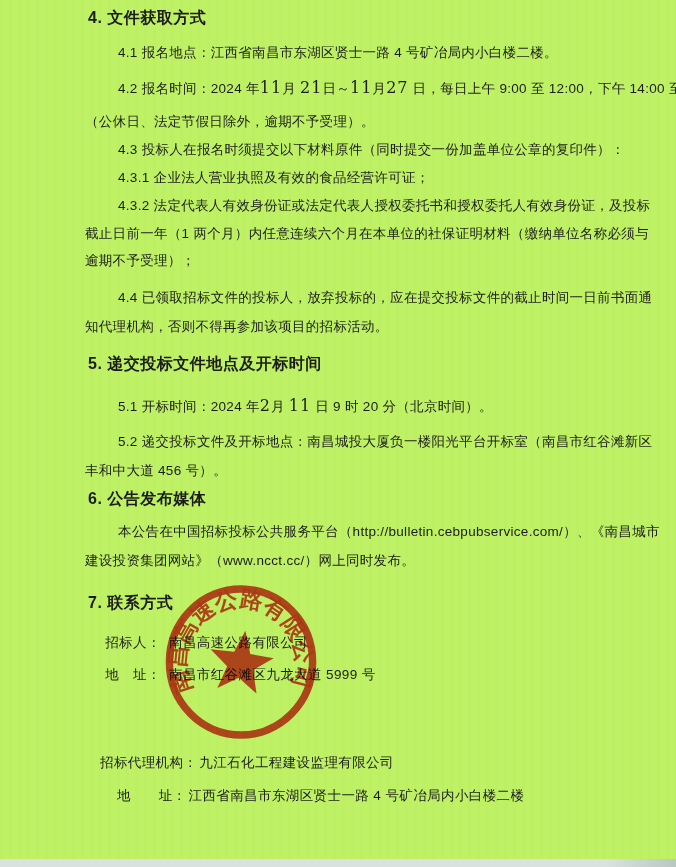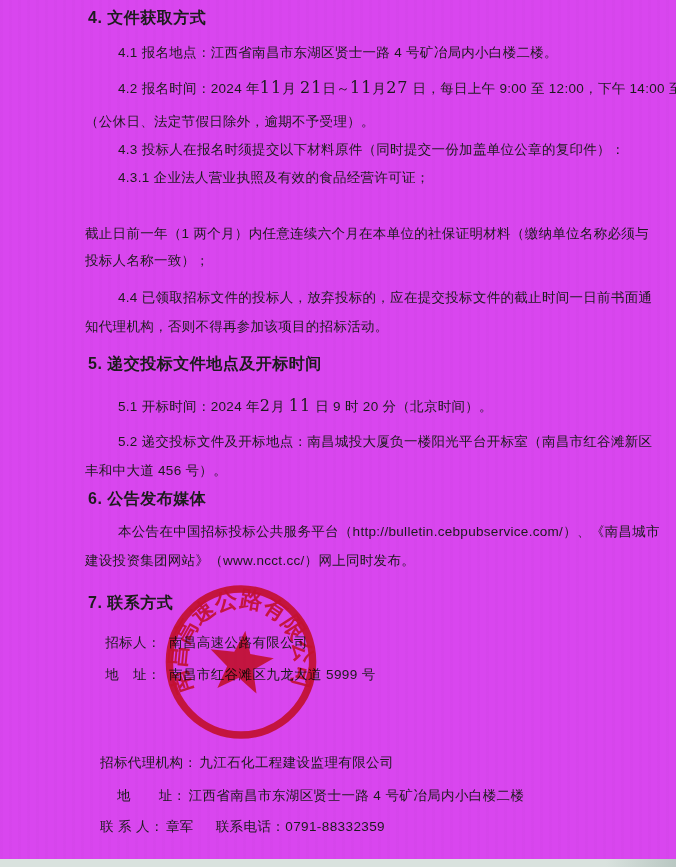--- a/index.html
+++ b/index.html
@@ -1,19 +1,19 @@
 <!DOCTYPE html>
 <html><head>
 <meta charset="utf-8">
 <style>
   html,body{margin:0;padding:0;background:#e8e8e8;}
   .page{
     position:relative;
     width:676px;height:867px;
-    background:#d946ef;
+    background:#bef264;
     overflow:hidden;
     font-family:"Liberation Sans","DejaVu Sans",sans-serif;
     color:#1c1c1c;
   }
   
   .page::before{
     content:"";position:absolute;inset:0;
     background:repeating-linear-gradient(90deg,rgba(0,0,0,0.012) 0 3px,rgba(0,0,0,0) 3px 9px);
     pointer-events:none;
   }
@@ -74,22 +74,23 @@
   <div class="heading" style="left:88px;top:8px">4. 文件获取方式</div>
   <div class="line" style="left:118px;top:43px">4.1 报名地点：江西省南昌市东湖区贤士一路 4 号矿冶局内小白楼二楼。</div>
 
   <div class="line" style="left:118px;top:78px">
     <span>4.2 报名时间：2024 年</span><span class="hw">11</span><span>月 </span><span class="hw">21</span><span>日～</span><span class="hw">11</span><span>月</span><span class="hw">27</span><span> 日，每日上午 9:00 至 12:00，下午 14:00 至 17:00</span>
   </div>
   <div class="line" style="left:85px;top:112px">（公休日、法定节假日除外，逾期不予受理）。</div>
 
   <div class="line" style="left:118px;top:140px">4.3 投标人在报名时须提交以下材料原件（同时提交一份加盖单位公章的复印件）：</div>
   <div class="line" style="left:118px;top:168px">4.3.1 企业法人营业执照及有效的食品经营许可证；</div>
+  <div class="line" style="left:118px;top:196px">4.3.2 法定代表人有效身份证或法定代表人授权委托书和授权委托人有效身份证，及投标</div>
   <div class="line" style="left:85px;top:224px">截止日前一年（1 两个月）内任意连续六个月在本单位的社保证明材料（缴纳单位名称必须与</div>
-  <div class="line" style="left:85px;top:251px">投标人名称一致）；</div>
+  <div class="line" style="left:85px;top:251px">逾期不予受理）；</div>
   <div class="line" style="left:118px;top:288px">4.4 已领取招标文件的投标人，放弃投标的，应在提交投标文件的截止时间一日前书面通</div>
   <div class="line" style="left:85px;top:317px">知代理机构，否则不得再参加该项目的招标活动。</div>
 
   <div class="heading" style="left:88px;top:354px">5. 递交投标文件地点及开标时间</div>
   <div class="line" style="left:118px;top:396px">
     <span>5.1 开标时间：2024 年</span><span class="hw">2</span><span>月 </span><span class="hw">11</span><span> 日 9 时 20 分（北京时间）。</span>
   </div>
   <div class="line" style="left:118px;top:432px">5.2 递交投标文件及开标地点：南昌城投大厦负一楼阳光平台开标室（南昌市红谷滩新区</div>
   <div class="line" style="left:85px;top:461px">丰和中大道 456 号）。</div>
 
@@ -105,23 +106,20 @@
   <div class="row" style="left:97px;top:666px">
     <span class="lbl w72">地　址：</span><span>南昌市红谷滩区九龙大道 5999 号</span>
   </div>
 
   <div class="row" style="left:100px;top:754px">
     <span class="lbl">招标代理机构：</span><span class="gap2">九江石化工程建设监理有限公司</span>
   </div>
   <div class="row" style="left:117px;top:787px">
     <span class="lbl">地　　址：</span><span class="gap2">江西省南昌市东湖区贤士一路 4 号矿冶局内小白楼二楼</span>
   </div>
-  <div class="row" style="left:100px;top:818px">
-    <span class="lbl">联 系 人：</span><span class="gap2">章军</span><span class="gap22">联系电话：</span><span>0791-88332359</span>
-  </div>
 
   <svg class="seal" viewBox="0 0 160 160" aria-hidden="true">
     <ellipse cx="80" cy="80" rx="72.5" ry="74" fill="none" stroke="#e2251d" stroke-width="7.5" opacity="0.93"></ellipse>
     <path id="sealArc" d="M 31.5 108 A 56 56 0 1 1 128.5 108" fill="none"></path>
     <text font-size="23" font-weight="700" fill="#e2251d" opacity="0.92" font-family="Liberation Sans, DejaVu Sans, sans-serif">
       <textPath href="#sealArc" startOffset="0" textLength="230" lengthAdjust="spacingAndGlyphs">南昌高速公路有限公司</textPath>
     </text>
     <polygon points="80,48 88.2,70.7 112.3,71.5 93.3,86.3 100,109.5 80,96 60,109.5 66.7,86.3 47.7,71.5 71.8,70.7" fill="#e2251d" opacity="0.92" transform="rotate(8 80 80)"></polygon>
   </svg>
 

